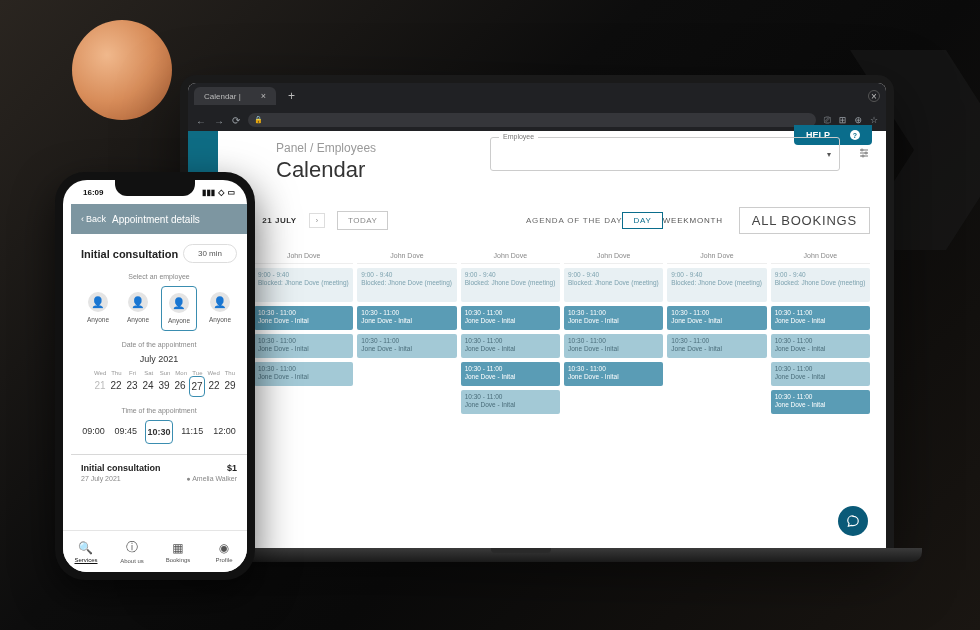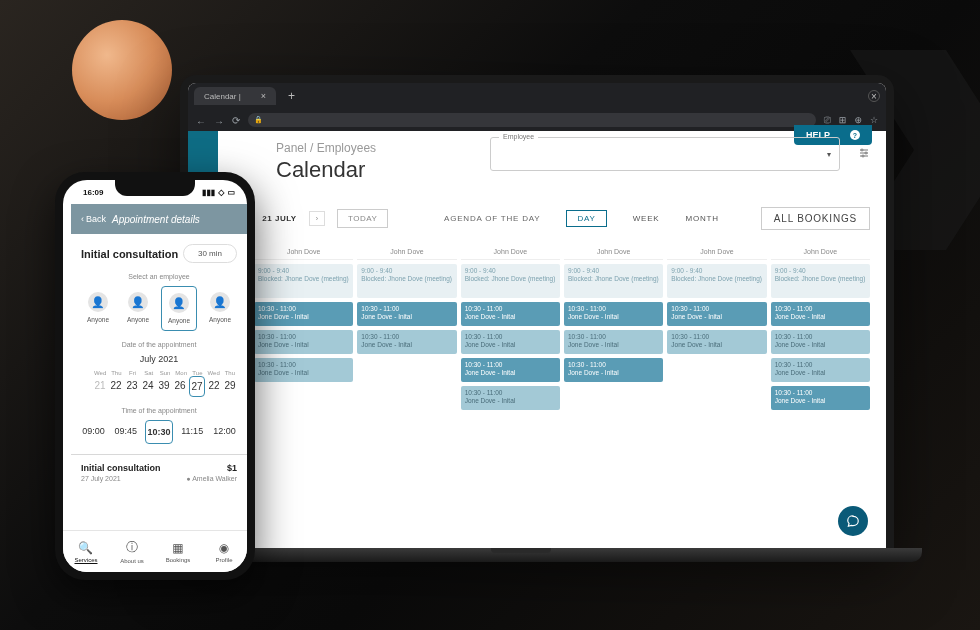--- a/index.html
+++ b/index.html
@@ -36,25 +36,25 @@
   .page-title { font-size: 22px; font-weight: 400; color: #333; margin-left: 42px; }
   .emp-box { position: absolute; left: 272px; top: 6px; width: 350px; height: 34px; border: 1px solid #ccc; border-radius: 3px; }
   .emp-label { position: absolute; top: -5px; left: 8px; background: #fff; padding: 0 4px; font-size: 7px; color: #777; }
   .emp-chev { position: absolute; right: 8px; top: 12px; font-size: 8px; color: #555; }
   .settings-icon { position: absolute; right: 16px; top: 16px; font-size: 12px; color: #777; cursor:pointer;}
 
   .cal-toolbar { display: flex; align-items: center; margin-top: 24px; gap: 8px; font-size: 8px; }
   .cal-nav-chev { border:1px solid #ddd; padding: 3px 6px; color:#888; cursor:pointer; font-size:7px;}
   .cal-date-lbl { font-weight: 600; letter-spacing: 0.5px; color: #333; margin: 0 4px; }
   .today-btn { border: 1px solid #ccc; padding: 4px 10px; color: #888; cursor:pointer; letter-spacing:0.5px; margin-left:4px;}
-  .view-group { margin-left: auto; display: flex; gap: 26px; align-items: center; }
+  .view-group { margin-left: auto; display: flex; gap: 0; align-items: center; }
   .view-lbl { color: #666; letter-spacing: 0.8px; font-size:8px;}
   .view-btn { color: #555; letter-spacing: 0.8px; cursor:pointer; padding:3px 0; font-size:8px;}
   .view-btn.active { color: #0a6d8c; border: 1px solid #0a6d8c; padding: 3px 10px; }
-  .all-bookings { border: 1px solid #ccc; padding: 5px 12px; letter-spacing: 0.8px; margin-left: 16px; cursor:pointer; color:#444; font-size:10px;}
+  .all-bookings { border: 1px solid #ccc; padding: 5px 12px; letter-spacing: 0.8px; margin-left: 16px; cursor:pointer; color:#444; font-size:13px;}
 
   .cal-grid { margin-top: 14px; display: grid; grid-template-columns: 16px repeat(6, 1fr); gap: 4px; font-size: 7px; }
   .col-head { text-align: center; color: #888; padding: 4px 0; border-bottom:1px solid #eee;}
   .time-gutter { }
   .event-col { display: flex; flex-direction: column; gap: 4px; }
   .ev { border-radius: 2px; padding: 3px 4px; line-height: 1.2; }
   .ev-blocked { background: #e8f0f3; color: #7da2af; height: 34px; font-size:6.5px;}
   .ev-book-dark { background: #5a9cb5; color: #fff; height: 24px; font-size:6.5px;}
   .ev-book-light { background: #a3c9d6; color: #4a6d7a; height: 24px; font-size:6.5px;}
   .ev-title { font-weight: 500; }
@@ -63,21 +63,21 @@
   .chat-fab svg { width: 14px; height: 14px; fill: #fff; }
 
   
   .phone { position: absolute; left: 55px; top: 172px; width: 200px; height: 408px; background: #111; border-radius: 30px; padding: 8px; box-shadow: 0 15px 40px rgba(0,0,0,0.6); z-index: 10; }
   .phone-screen { width: 100%; height: 100%; background: #fff; border-radius: 24px; overflow: hidden; position: relative; font-size: 9px; padding-left: 8px; }
   .notch { position: absolute; top: 0; left: 50%; transform: translateX(-50%); width: 80px; height: 16px; background: #111; border-radius: 0 0 12px 12px; z-index: 5; }
   .status-bar { height: 24px; display: flex; justify-content: space-between; align-items: center; padding: 0 12px; font-size: 8px; font-weight: 600; color: #111; }
   .status-right { display: flex; gap: 3px; align-items: center; }
   .p-header { background: #7d96a1; color: #fff; height: 30px; display: flex; align-items: center; padding: 0 10px; gap: 6px; }
   .p-back { font-size: 9px; cursor:pointer; display:flex; align-items:center; gap:2px;}
-  .p-title { font-size: 10px; font-weight: 500; font-style: italic; }
+  .p-title { font-size: 10px; font-weight: 500; }
   .p-body { padding: 10px 10px 0 10px; }
   .p-row1 { display: flex; justify-content: space-between; align-items: center; }
   .p-h1 { font-size: 11px; font-weight: 600; color: #222; }
   .dur-pill { border: 1px solid #ddd; border-radius: 14px; padding: 4px 14px; font-size: 8px; color: #555; }
   .p-sub { text-align: center; font-size: 7px; color: #888; margin: 10px 0 6px; }
   .emp-row { display: flex; gap: 6px; }
   .emp-card { flex: 1; text-align: center; padding: 6px 2px; border-radius: 4px; }
   .emp-card.sel { border: 1.5px solid #3a8db0; }
   .emp-av { width: 20px; height: 20px; border-radius: 50%; background: #e4e4e4; margin: 0 auto 4px; display:flex; align-items:center; justify-content:center; color:#aaa; font-size:11px;}
   .emp-name { font-size: 6.5px; color: #555; }

